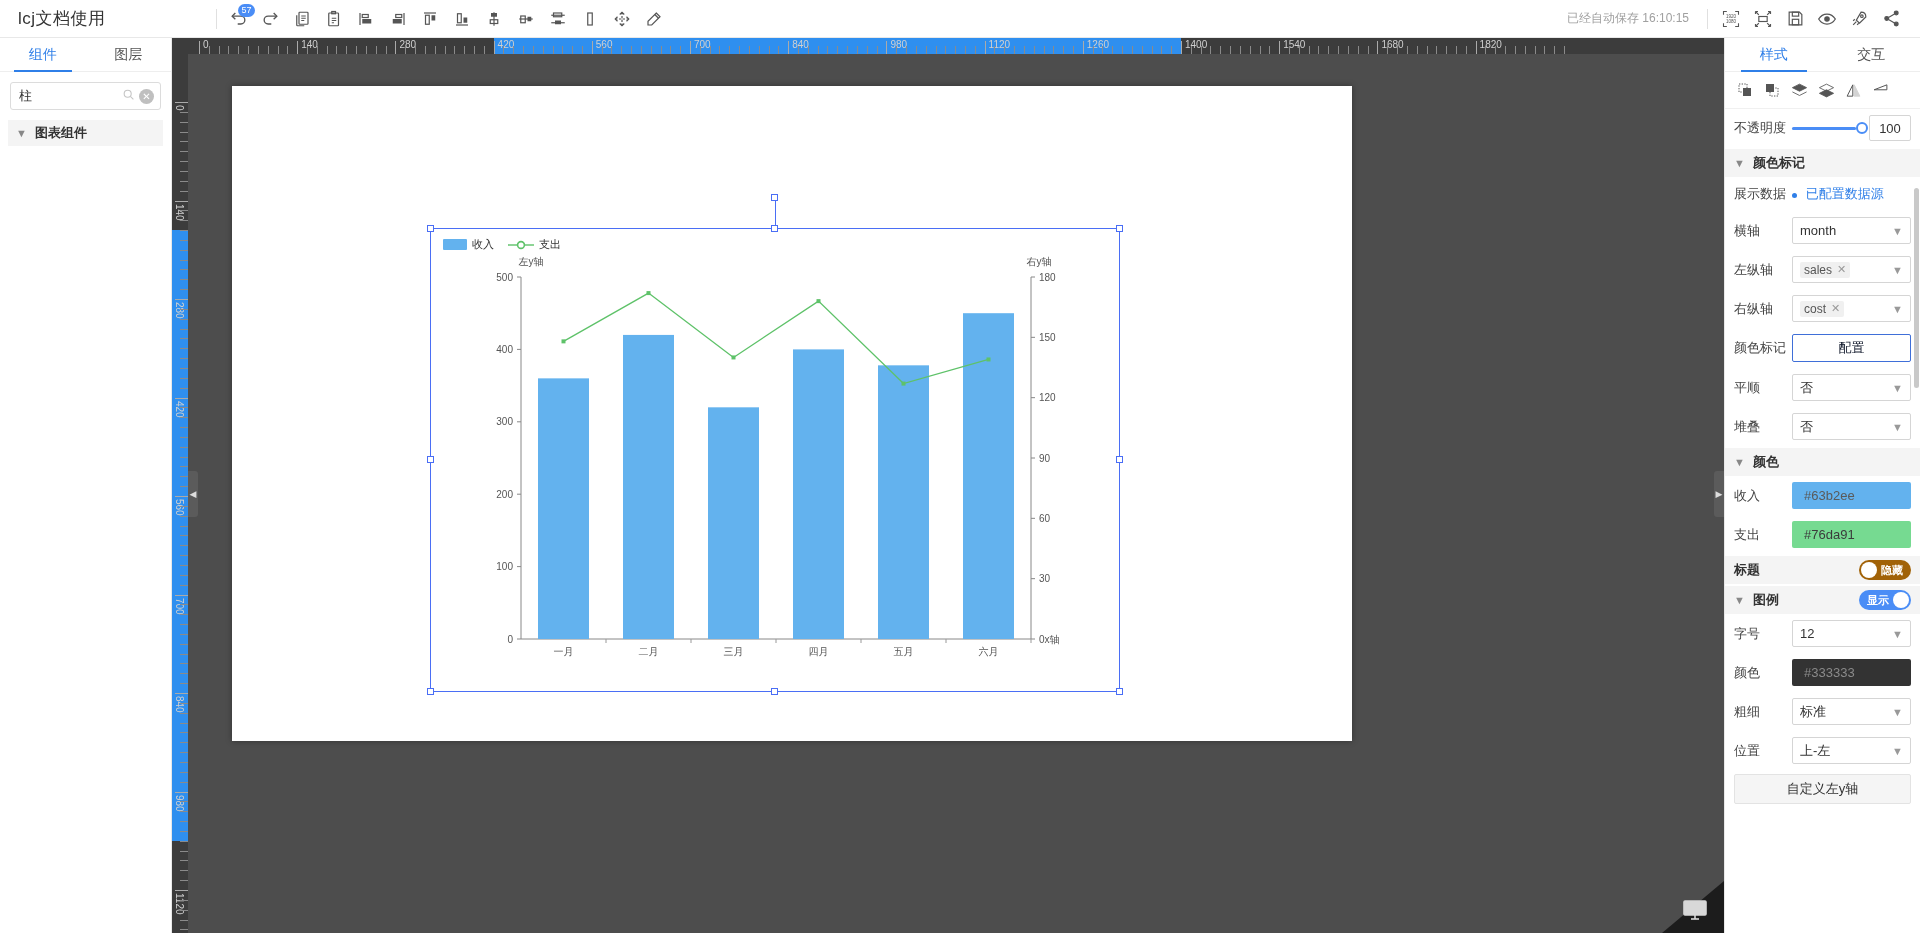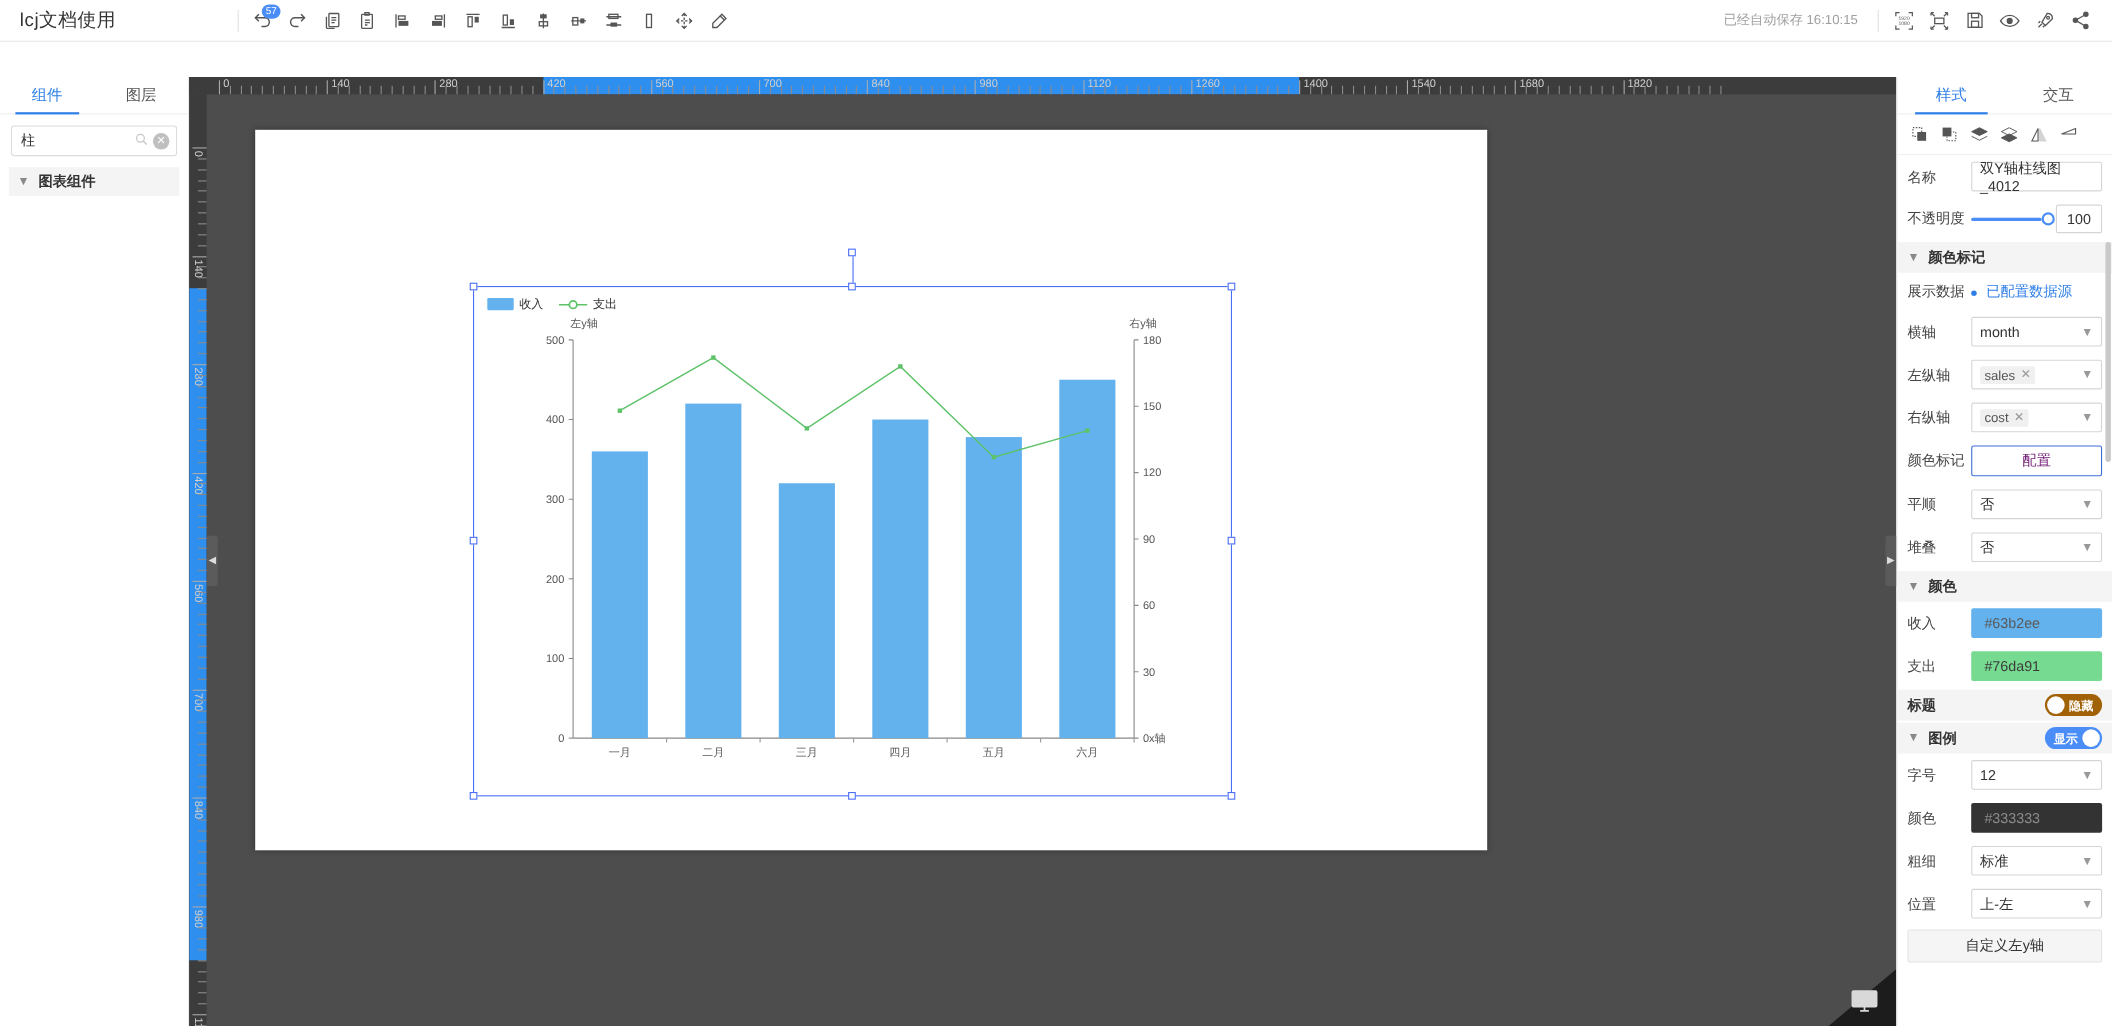--- a/index.html
+++ b/index.html
@@ -1,21 +1,21 @@
 <!DOCTYPE html>
 <html><head>
 <meta charset="utf-8">
 <style>
   * { box-sizing: border-box; margin: 0; padding: 0; }
   html, body {
     width: 1920px; height: 933px;
     font-family: "Liberation Sans", "DejaVu Sans", sans-serif;
     font-size: 13px; color: #333; overflow: hidden; background: #fff;
   }
-  .app { width: 1920px; height: 933px; display: flex; flex-direction: column; gap: 32px; }
+  .app { width: 1920px; height: 933px; display: flex; flex-direction: column; }
 
   
   .topbar {
     height: 38px; flex: 0 0 38px; display: flex; align-items: center;
     background: #fff; border-bottom: 1px solid #e8e8e8; position: relative;
   }
   .app-title {
     width: 210px; padding-left: 18px; font-size: 17px; color: #333;
     letter-spacing: .5px; flex: 0 0 210px;
   }
@@ -216,21 +216,21 @@
     display: flex; align-items: center; justify-content: center; font-size: 13px;
   }
   .section-bar {
     height: 28px; background: #f4f4f4; display: flex; align-items: center; padding: 0 9px;
     gap: 8px; font-size: 13px; font-weight: bold; color: #333; cursor: pointer; margin-top: 2px;
   }
   .section-bar .sec-ctl { margin-left: auto; }
   .link-blue { color: #2f7fe8; font-size: 13px; cursor: pointer; }
   .dot { width: 5px; height: 5px; border-radius: 50%; background: #2f7fe8; display: inline-block; margin-right: 5px; }
   .btn-outline {
-    height: 28px; border: 1px solid #3f6fd8; border-radius: 2px; color: #701a75;
+    height: 28px; border: 1px solid #3f6fd8; border-radius: 2px; color: #0f172a;
     display: flex; align-items: center; justify-content: center; font-size: 13px; cursor: pointer;
     background: #fff;
   }
   .color-box {
     height: 27px; border-radius: 2px; display: flex; align-items: center; padding: 0 12px;
     font-size: 13px; cursor: pointer;
   }
   .toggle {
     width: 52px; height: 20px; border-radius: 10px; display: flex; align-items: center;
     cursor: pointer; font-size: 11px; color: #fff; position: relative;
@@ -837,26 +837,20 @@
           </svg>
         </div>
         <div class="rp-align-btn">
           <svg width="17" height="17" viewBox="0 0 24 24" fill="none" stroke="#555" stroke-width="1.4">
             <polygon points="3,11 21,11 21,4"></polygon>
           </svg>
         </div>
       </div>
 
       <div class="rp-scroll">
-        <div class="row">
-          <div class="lbl">名称</div>
-          <div class="ctl">
-              <div class="input-box">双Y轴柱线图_4012</div>
-            </div>
-        </div>
 
 
         <div class="row">
           <div class="lbl">不透明度</div>
           <div class="slider-wrap">
             <div class="slider">
               <div class="fill"></div>
               <div class="knob"></div>
             </div>
             <div class="num-box">100</div>

